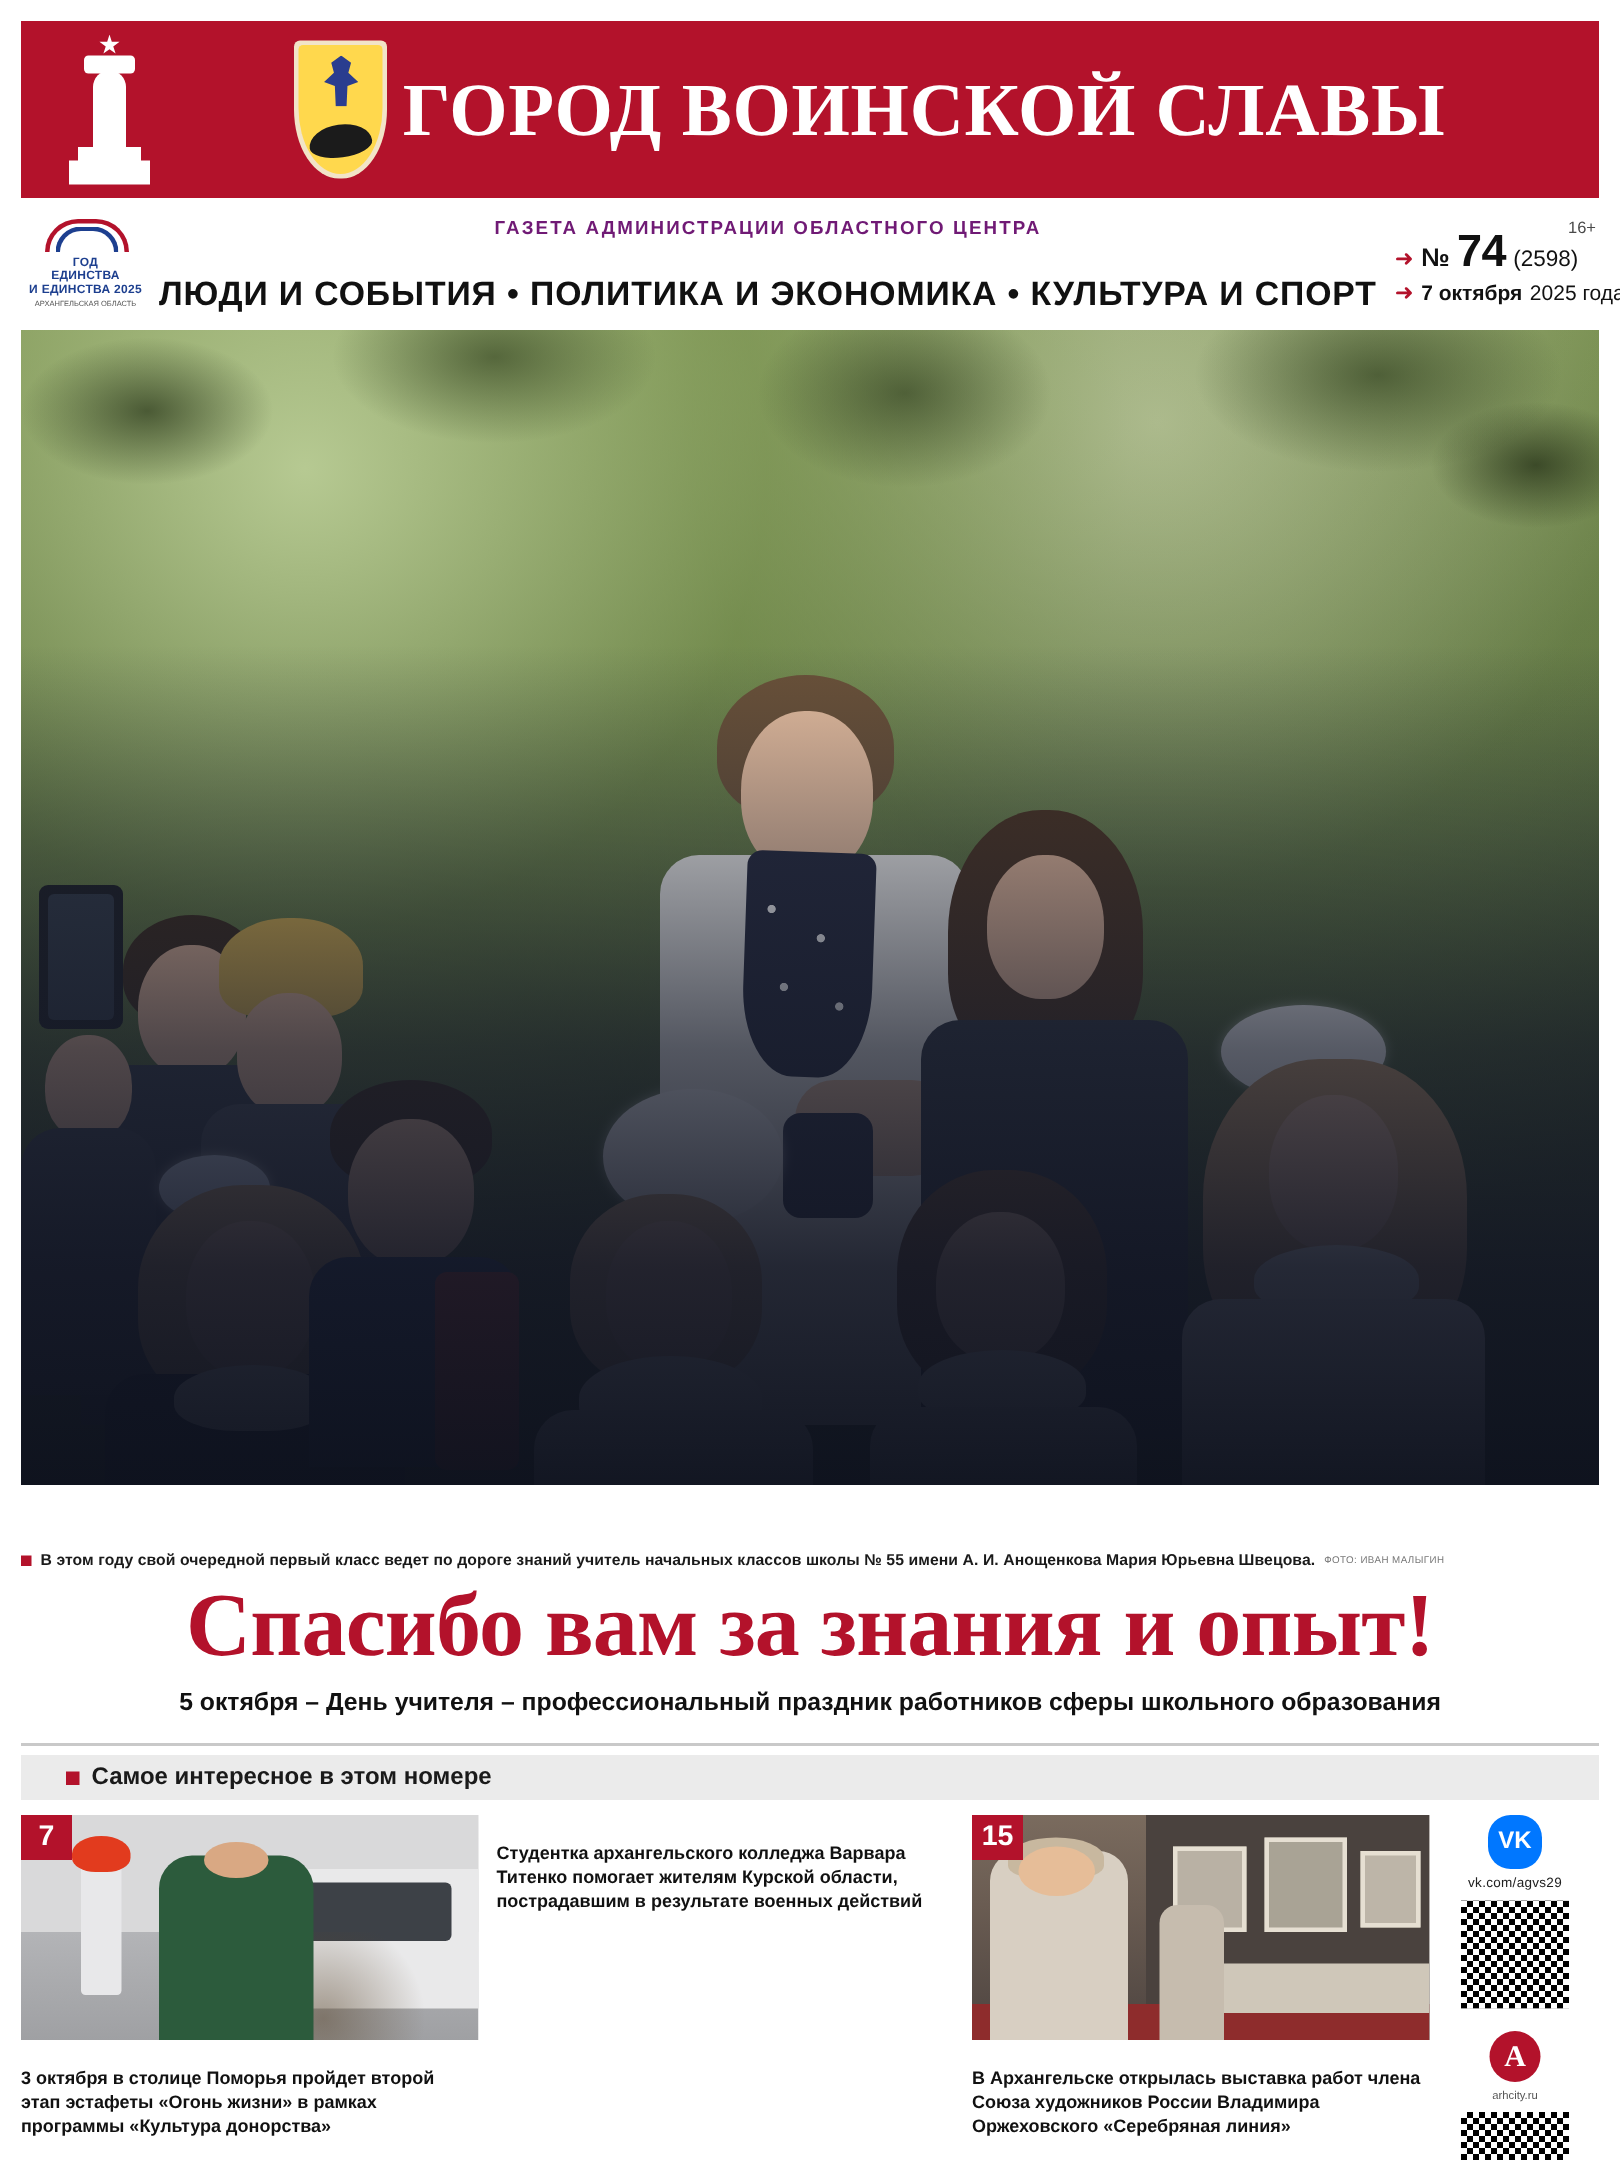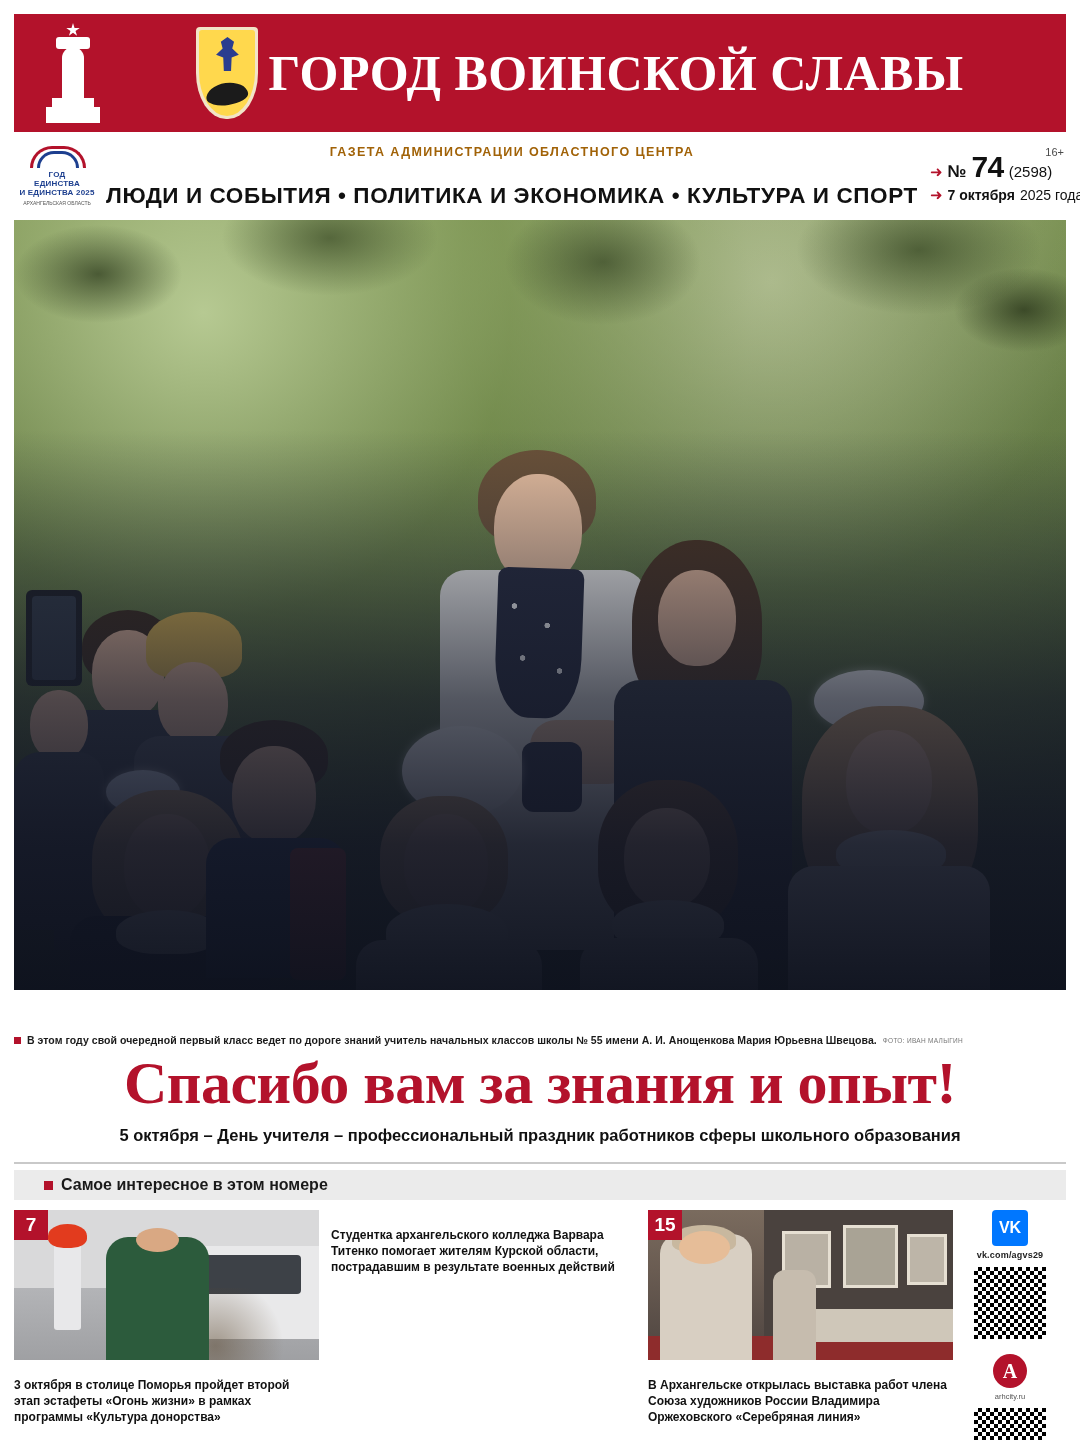--- a/index.html
+++ b/index.html
@@ -148,21 +148,21 @@
   }
   .subhead-center {
     flex: 1 1 auto;
     text-align: center;
     padding: 0 6px;
   }
   .sub-line1 {
     font-size: 12.5px;
     letter-spacing: 1.4px;
     font-weight: bold;
-    color: #a16207;
+    color: #701a75;
     text-transform: uppercase;
     margin-bottom: 24px;
   }
   .sub-line2 {
     font-size: 22.5px;
     font-weight: bold;
     letter-spacing: 0.6px;
     color: #111;
     text-transform: uppercase;
     white-space: nowrap;
@@ -381,25 +381,25 @@
     right: 14px; top: 1196px;
     width: 112px;
     display: flex;
     flex-direction: column;
     align-items: center;
     gap: 4px;
   }
   .vk-badge {
     width: 36px; height: 36px;
     background: #0077ff;
-    border-radius: 4px;
+    border-radius: 15px;
     display: flex; align-items: center; justify-content: center;
     color: #fff; font-size: 16px; font-weight: bold;
   }
-  .rail-url { font-size: 9px; color: #222; font-weight: bold; letter-spacing: 0.2px; }
+  .rail-url { font-size: 9px; color: #222; font-weight: normal; letter-spacing: 0.2px; }
   .qr {
     width: 78px; height: 78px;
     background:
       repeating-linear-gradient(90deg, #000 0 4px, #fff 4px 8px),
       repeating-linear-gradient(0deg, #000 0 4px, #fff 4px 8px);
     background-blend-mode: difference;
     border: 3px solid #fff;
   }
   .a-badge {
     width: 34px; height: 34px;

